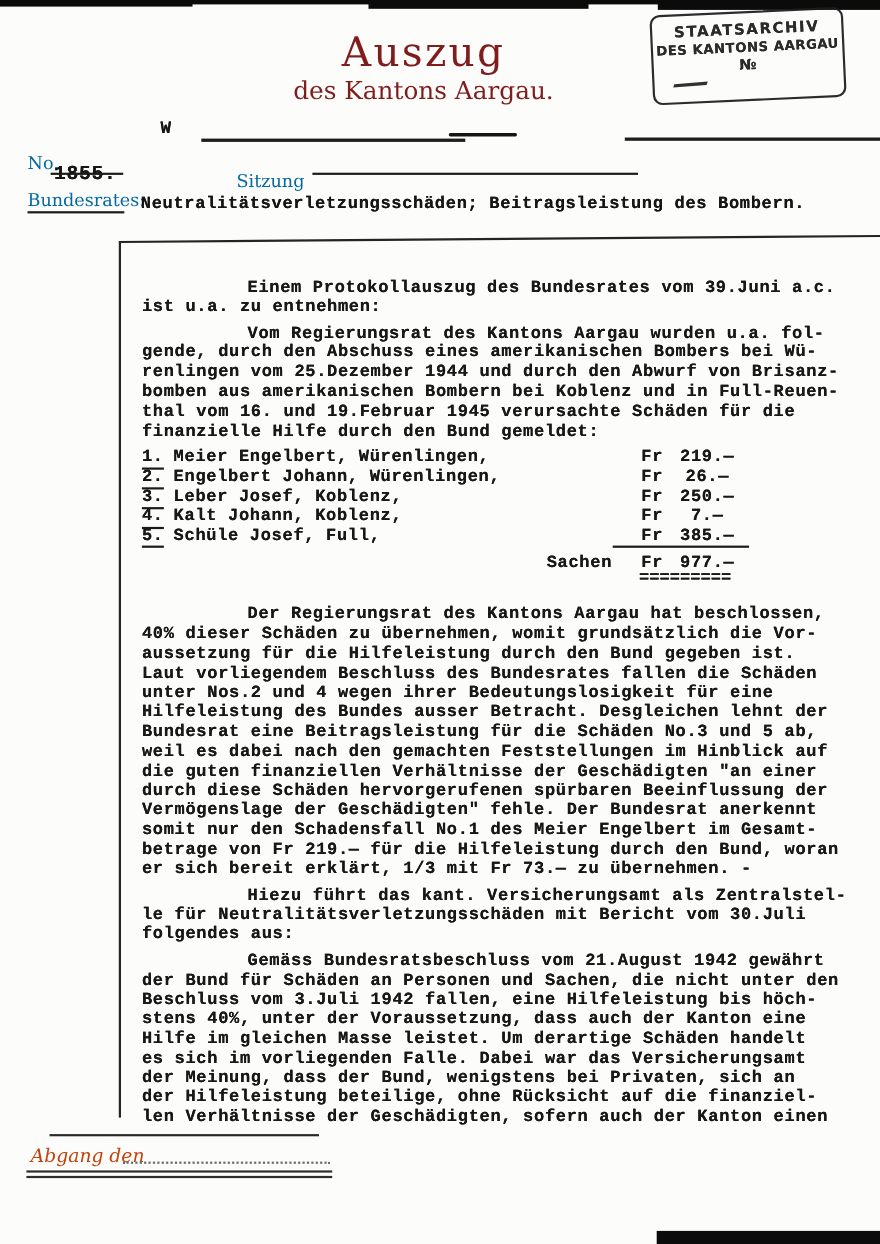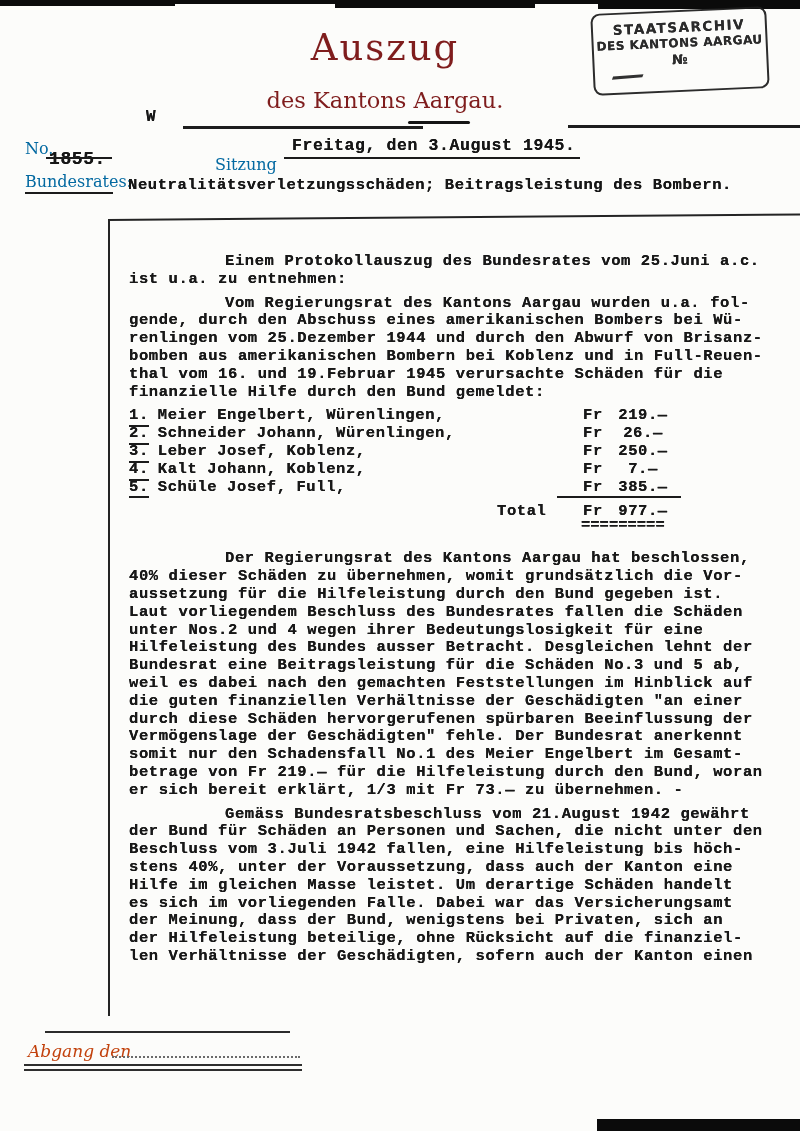--- a/index.html
+++ b/index.html
@@ -30,21 +30,21 @@
   .stamp-l2 { font-size:12px; letter-spacing:.5px; margin-top:1px; }
   .stamp-l3 { font-size:13px; margin-top:2px; letter-spacing:1px; }
   .stamp-scribble { margin:4px 0 0 18px; width:30px; height:5px;
     border-bottom:3px solid #222; transform:skewX(-25deg) rotate(-2deg); }
 
   
   .hdr { position:absolute; left:85px; top:26px; width:600px; text-align:center;
          font-family:"DejaVu Serif", serif; color:#7f1d1d; }
   .hdr-title { font-size:37px; font-weight:500; letter-spacing:2px; }
   .hdr-sub { font-size:22.5px; margin-top:3px; }
-  .hdr-sub2 { font-size:22.5px; margin-top:18px; }
+  .hdr-sub2 { font-size:22.5px; margin-top:1px; }
   .w-mark { position:absolute; left:146px; top:108px; font-size:16px; font-weight:bold; }
   .title-divider { position:absolute; left:408px; top:121px; width:62px; height:3px;
     background:#141414; border-radius:2px; }
   .hdr-rule-a { position:absolute; left:183px; top:126px; width:240px; height:2.5px; background:#1d1d1d; }
   .hdr-rule-b { position:absolute; left:568px; top:125px; width:232px; height:2.5px; background:#1d1d1d; }
 
   
   .serif-label { position:absolute; font-family:"DejaVu Serif", serif; font-size:16px; color:#0369a1; }
   .type { font-family:"Liberation Mono", monospace; font-weight:bold; text-shadow:0 0 .5px #1a1a1a; }
   .no-label   { left:25px; top:139px; }
@@ -112,48 +112,47 @@
   <div class="w-mark type">W</div>
   <div class="title-divider"></div>
   <div class="hdr-rule-a"></div>
   <div class="hdr-rule-b"></div>
 
   <div class="serif-label no-label">No.</div>
   <div class="no-value type">1855.</div>
   <div class="no-underline"></div>
 
   <div class="serif-label session-label">Sitzung</div>
-  <div class="session-value type">Freitag, den 3.August 1945.</div>
   <div class="session-underline"></div>
 
   <div class="serif-label subject-label">Bundesrates:</div>
   <div class="subject-underline"></div>
   <div class="subject-value type">Neutralitätsverletzungsschäden; Beitragsleistung des Bombern.</div>
 
   <div class="frame-top"></div>
   <div class="frame-left"></div>
 
   <div class="body-block">
-    <div class="para">Einem Protokollauszug des Bundesrates vom 25.Juni a.c.
+    <div class="para">Einem Protokollauszug des Bundesrates vom 39.Juni a.c.
 ist u.a. zu entnehmen:</div>
     <div class="para">Vom Regierungsrat des Kantons Aargau wurden u.a. fol-
 gende, durch den Abschuss eines amerikanischen Bombers bei Wü-
 renlingen vom 25.Dezember 1944 und durch den Abwurf von Brisanz-
 bomben aus amerikanischen Bombern bei Koblenz und in Full-Reuen-
 thal vom 16. und 19.Februar 1945 verursachte Schäden für die
 finanzielle Hilfe durch den Bund gemeldet:</div>
 
     <div class="claims">
       <div class="claim">
         <span class="cno">1.</span><span class="cname">Meier Engelbert, Würenlingen,</span>
         <span class="ccur">Fr</span>
         <span class="camt">219.—</span>
       </div>
       <div class="claim">
-        <span class="cno">2.</span><span class="cname">Schneider Johann, Würenlingen,</span>
+        <span class="cno">2.</span><span class="cname">Engelbert Johann, Würenlingen,</span>
         <span class="ccur">Fr</span>
         <span class="camt">26.—</span>
       </div>
       <div class="claim">
         <span class="cno">3.</span><span class="cname">Leber Josef, Koblenz,</span>
         <span class="ccur">Fr</span>
         <span class="camt">250.—</span>
       </div>
       <div class="claim">
         <span class="cno">4.</span><span class="cname">Kalt Johann, Koblenz,</span>
@@ -163,41 +162,44 @@
       <div class="claim">
         <span class="cno">5.</span><span class="cname">Schüle Josef, Full,</span>
         <span class="ccur">Fr</span>
         <span class="camt">385.—</span>
         <span class="claim-underline"></span>
       </div>
     </div>
 
     <div class="total-block">
       <div class="total-row">
-        <span class="total-label">Total</span>
+        <span class="total-label">Sachen</span>
         <span class="ccur">Fr</span>
         <span class="camt">977.—</span>
         <span class="total-rule">=========</span>
       </div>
     </div>
 
     <div class="para">Der Regierungsrat des Kantons Aargau hat beschlossen,
 40% dieser Schäden zu übernehmen, womit grundsätzlich die Vor-
 aussetzung für die Hilfeleistung durch den Bund gegeben ist.
 Laut vorliegendem Beschluss des Bundesrates fallen die Schäden
 unter Nos.2 und 4 wegen ihrer Bedeutungslosigkeit für eine
 Hilfeleistung des Bundes ausser Betracht. Desgleichen lehnt der
 Bundesrat eine Beitragsleistung für die Schäden No.3 und 5 ab,
 weil es dabei nach den gemachten Feststellungen im Hinblick auf
 die guten finanziellen Verhältnisse der Geschädigten "an einer
 durch diese Schäden hervorgerufenen spürbaren Beeinflussung der
 Vermögenslage der Geschädigten" fehle. Der Bundesrat anerkennt
 somit nur den Schadensfall No.1 des Meier Engelbert im Gesamt-
 betrage von Fr 219.— für die Hilfeleistung durch den Bund, woran
 er sich bereit erklärt, 1/3 mit Fr 73.— zu übernehmen. -</div>
+    <div class="para">Hiezu führt das kant. Versicherungsamt als Zentralstel-
+le für Neutralitätsverletzungsschäden mit Bericht vom 30.Juli
+folgendes aus:</div>
     <div class="para">Gemäss Bundesratsbeschluss vom 21.August 1942 gewährt
 der Bund für Schäden an Personen und Sachen, die nicht unter den
 Beschluss vom 3.Juli 1942 fallen, eine Hilfeleistung bis höch-
 stens 40%, unter der Voraussetzung, dass auch der Kanton eine
 Hilfe im gleichen Masse leistet. Um derartige Schäden handelt
 es sich im vorliegenden Falle. Dabei war das Versicherungsamt
 der Meinung, dass der Bund, wenigstens bei Privaten, sich an
 der Hilfeleistung beteilige, ohne Rücksicht auf die finanziel-
 len Verhältnisse der Geschädigten, sofern auch der Kanton einen</div>
   </div>

